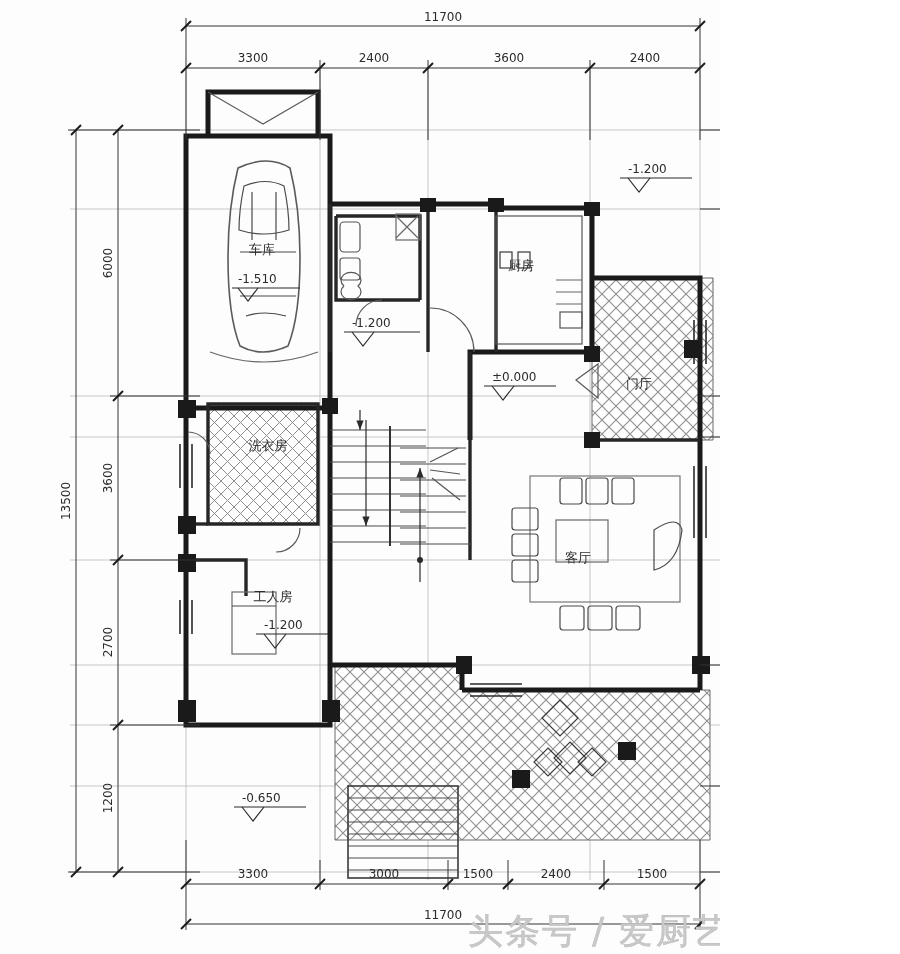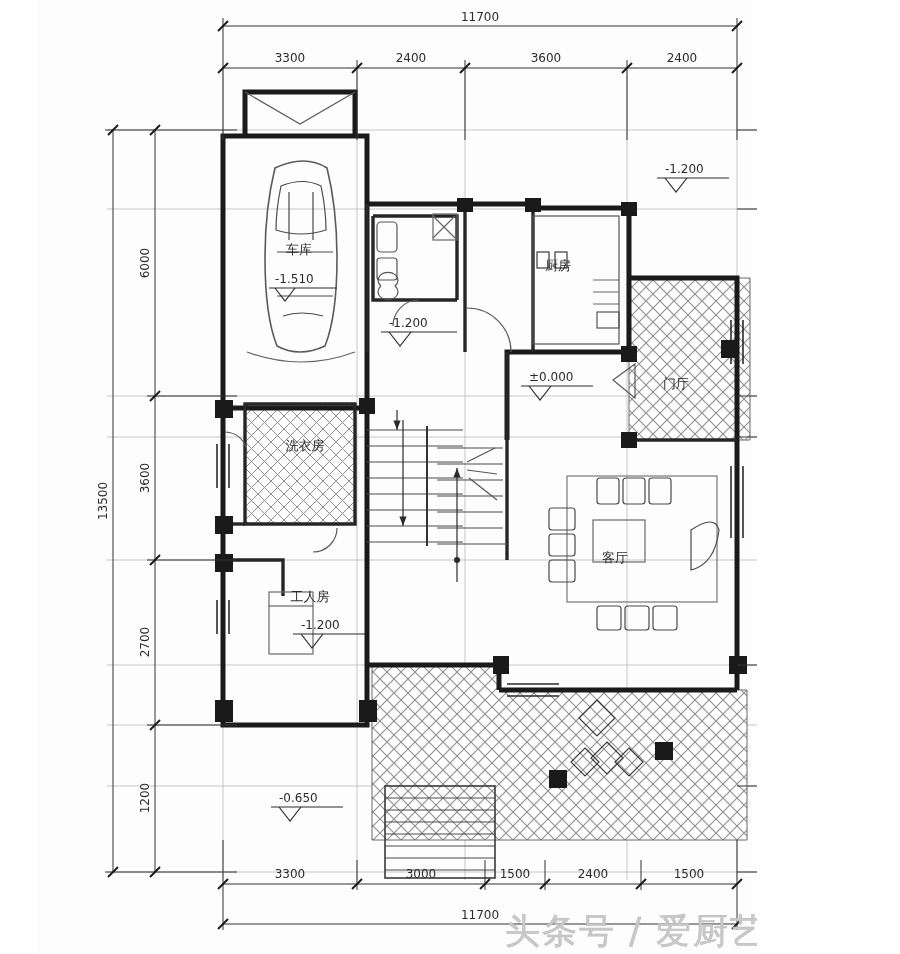--- a/index.html
+++ b/index.html
@@ -7,21 +7,20 @@
   html, body {
     margin: 0; padding: 0;
     background: #ffffff;
     font-family: "Liberation Sans", "DejaVu Sans", sans-serif;
   }
   #page {
     position: relative;
     width: 720px; height: 954px;
     background: #fdfdfd;
     overflow: hidden;
-    margin-left: 37px;
   }
   #plan-svg { position: absolute; left: 0; top: 0; }
 
   .wm {
     position: absolute;
     left: 468px; top: 908px;
     width: 430px; height: 46px;
     font-size: 35px;
     font-family: "DejaVu Sans", sans-serif;
     color: #c9c9c9;

